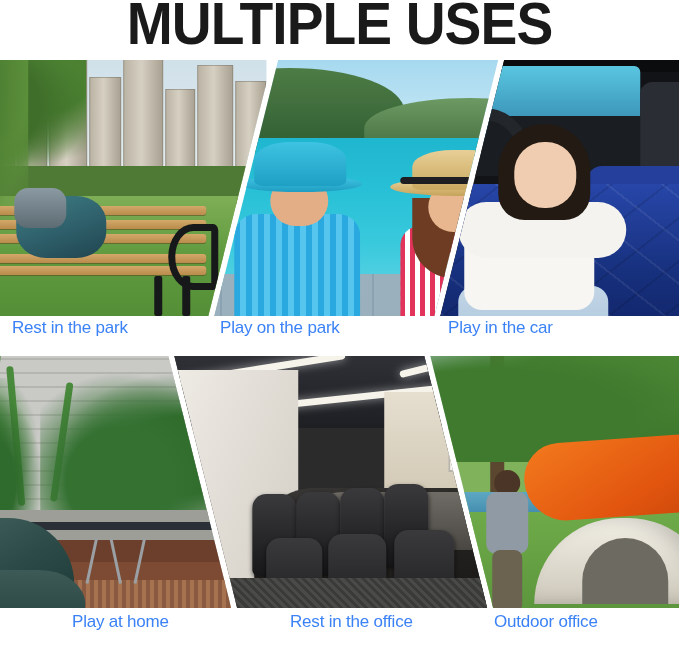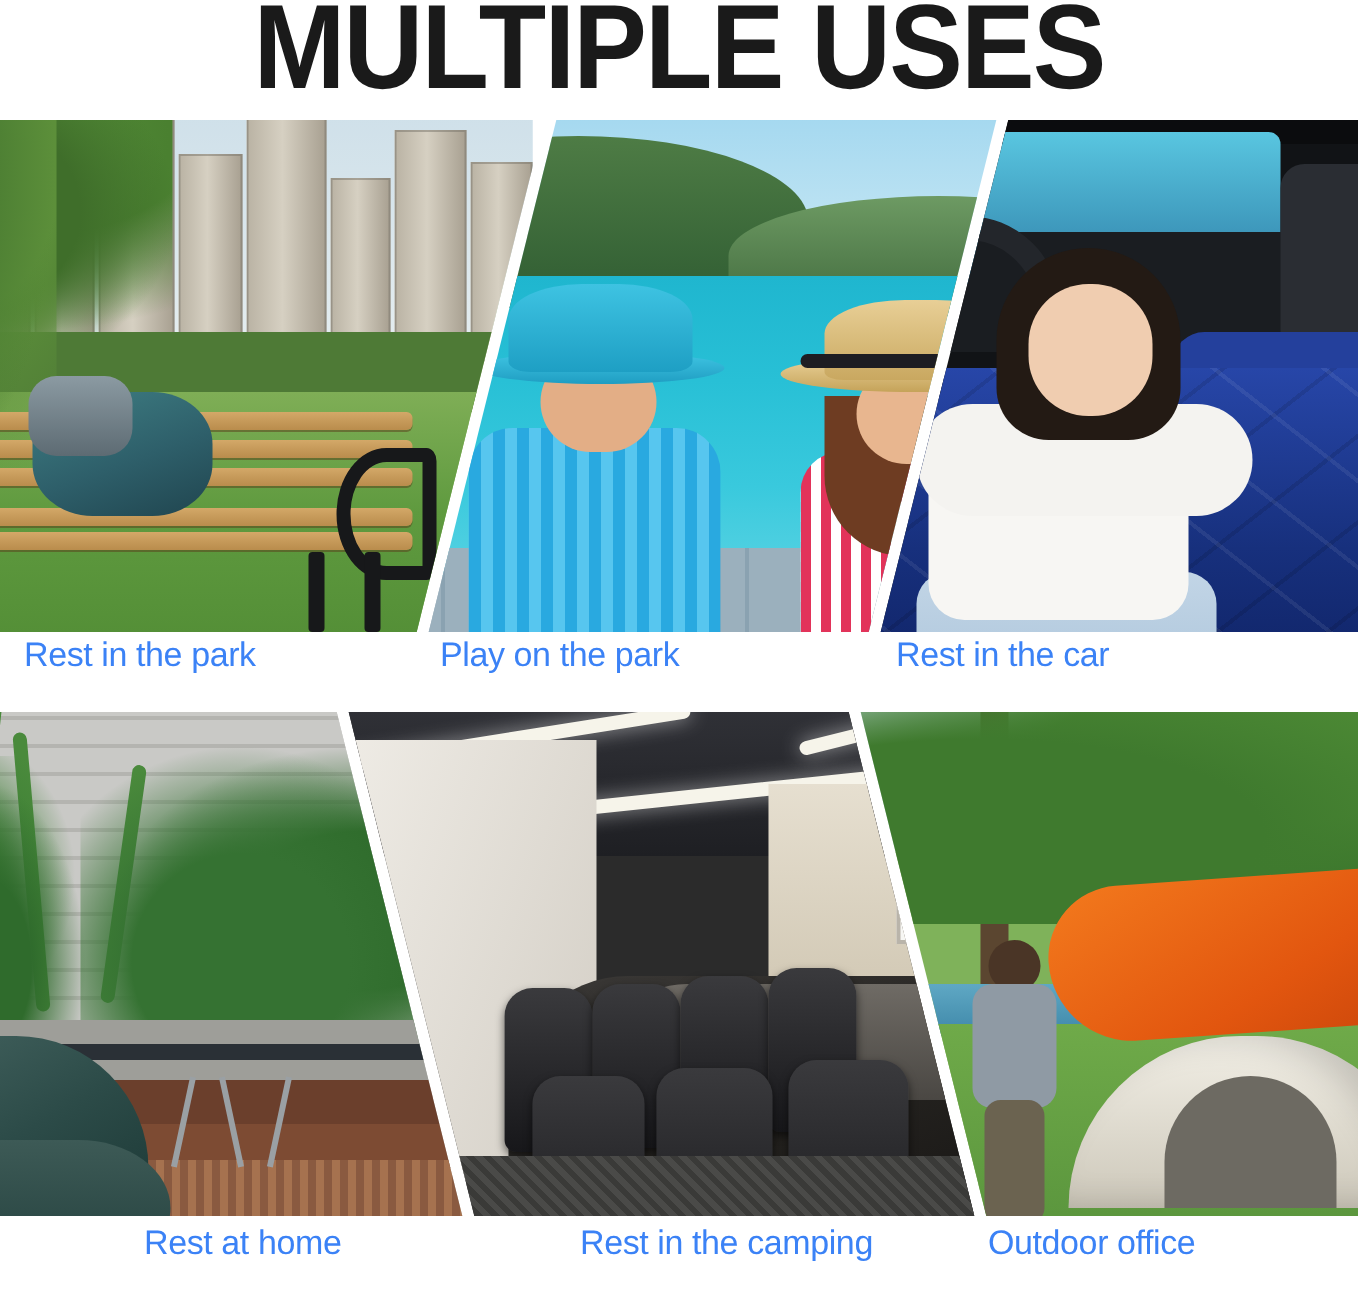--- a/index.html
+++ b/index.html
@@ -299,21 +299,21 @@
           <div class="layer lhair"></div>
           <div class="layer lface"></div>
         </div>
       </div>
     </div>
   </div>
 
   <div class="captions cap-row1">
     <div class="cap k0">Rest in the park</div>
     <div class="cap k1">Play on the park</div>
-    <div class="cap k2">Rest in the car</div>
+    <div class="cap k2">Play in the car</div>
   </div>
 
   <div class="row row2">
 
     <div class="cell c1">
       <div class="pic s4">
         <div class="layer brick"></div>
         <div class="layer vine" style="left:96px;top:10px;height:150px;transform:rotate(6deg)"></div>
         <div class="layer vine" style="left:122px;top:24px;height:140px;transform:rotate(-5deg)"></div>
         <div class="layer vine" style="left:168px;top:40px;height:120px;transform:rotate(8deg)"></div>
@@ -371,18 +371,18 @@
           <div class="phead"></div>
           <div class="ptop" style="background:#8f9aa4"></div>
           <div class="pleg"></div>
         </div>
 
       </div>
     </div>
   </div>
 
   <div class="captions cap-row2">
-    <div class="cap k0">Rest at home</div>
-    <div class="cap k1">Rest in the camping</div>
+    <div class="cap k0">Play at home</div>
+    <div class="cap k1">Rest in the office</div>
     <div class="cap k2">Outdoor office</div>
   </div>
 
 </div>
 
 </body></html>

